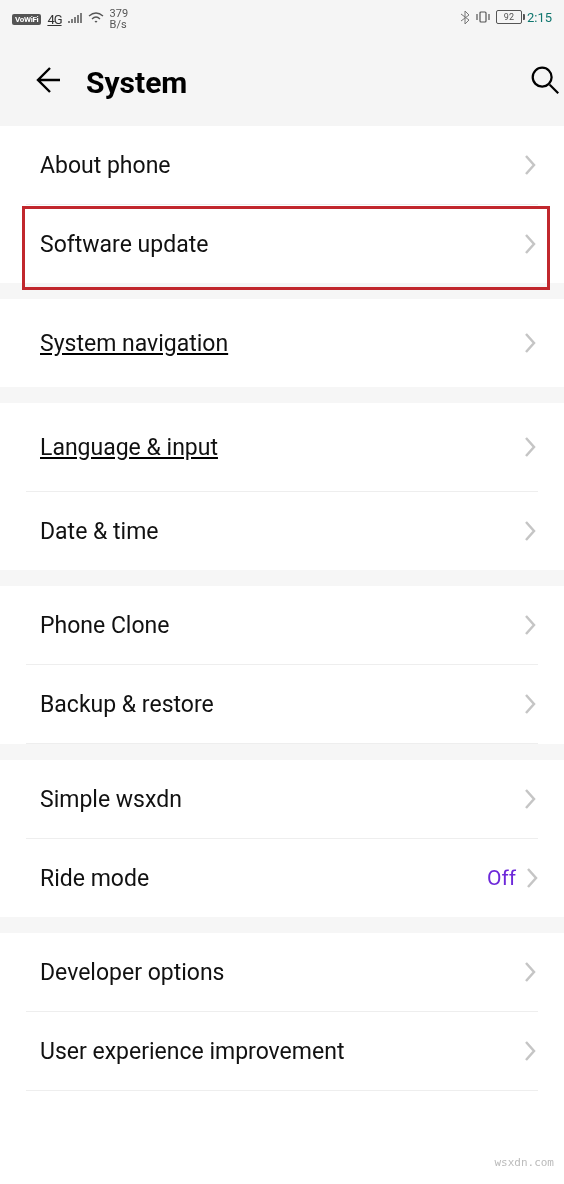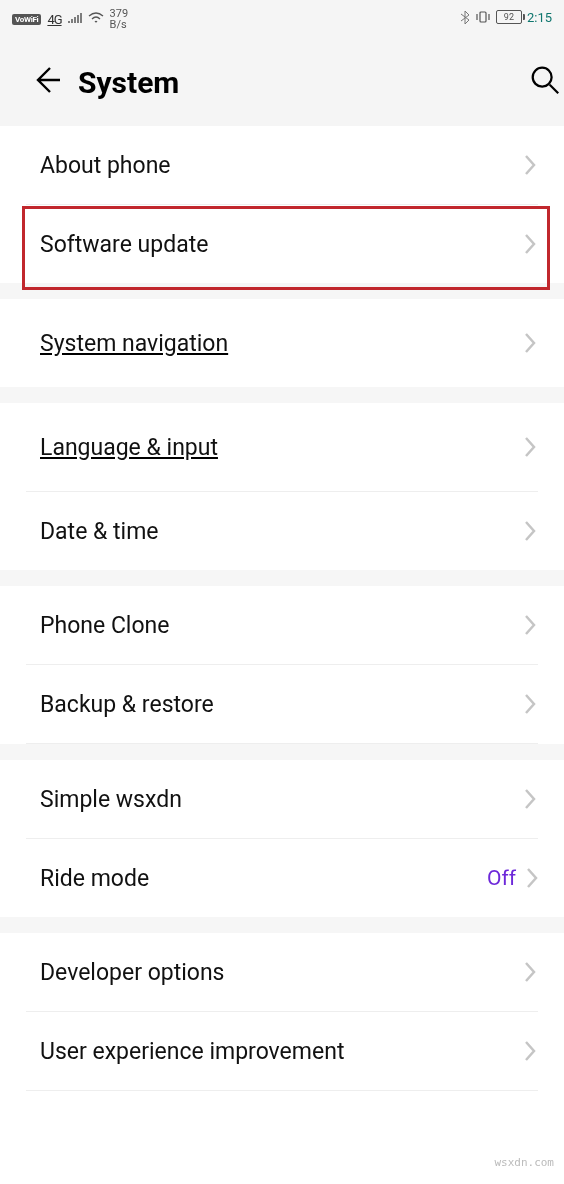--- a/index.html
+++ b/index.html
@@ -31,21 +31,21 @@
     }
     .battery::after { content: ""; position: absolute; right: -4px; top: 3px; width: 2px; height: 6px; background: #555; border-radius: 0 1px 1px 0; }
     .clock { font-size: 13px; color: #0f766e; }
 
     .header {
       height: 88px;
       background: #f5f5f5;
       display: flex;
       align-items: center;
       padding: 0 16px 0 28px;
-      gap: 14px;
+      gap: 22px;
     }
     .back-arrow { width: 36px; height: 36px; stroke: #000; stroke-width: 2.4; fill: none; }
     .title { font-size: 30px; font-weight: 700; color: #000; flex: 1; }
     .search-icon { width: 34px; height: 34px; stroke: #000; stroke-width: 2.4; fill: none; margin-right: -14px; }
 
     .content { background: #f6f6f6; }
     .section { background: #fff; margin-bottom: 16px; }
     .section:last-child { margin-bottom: 0; }
 
     .row {

